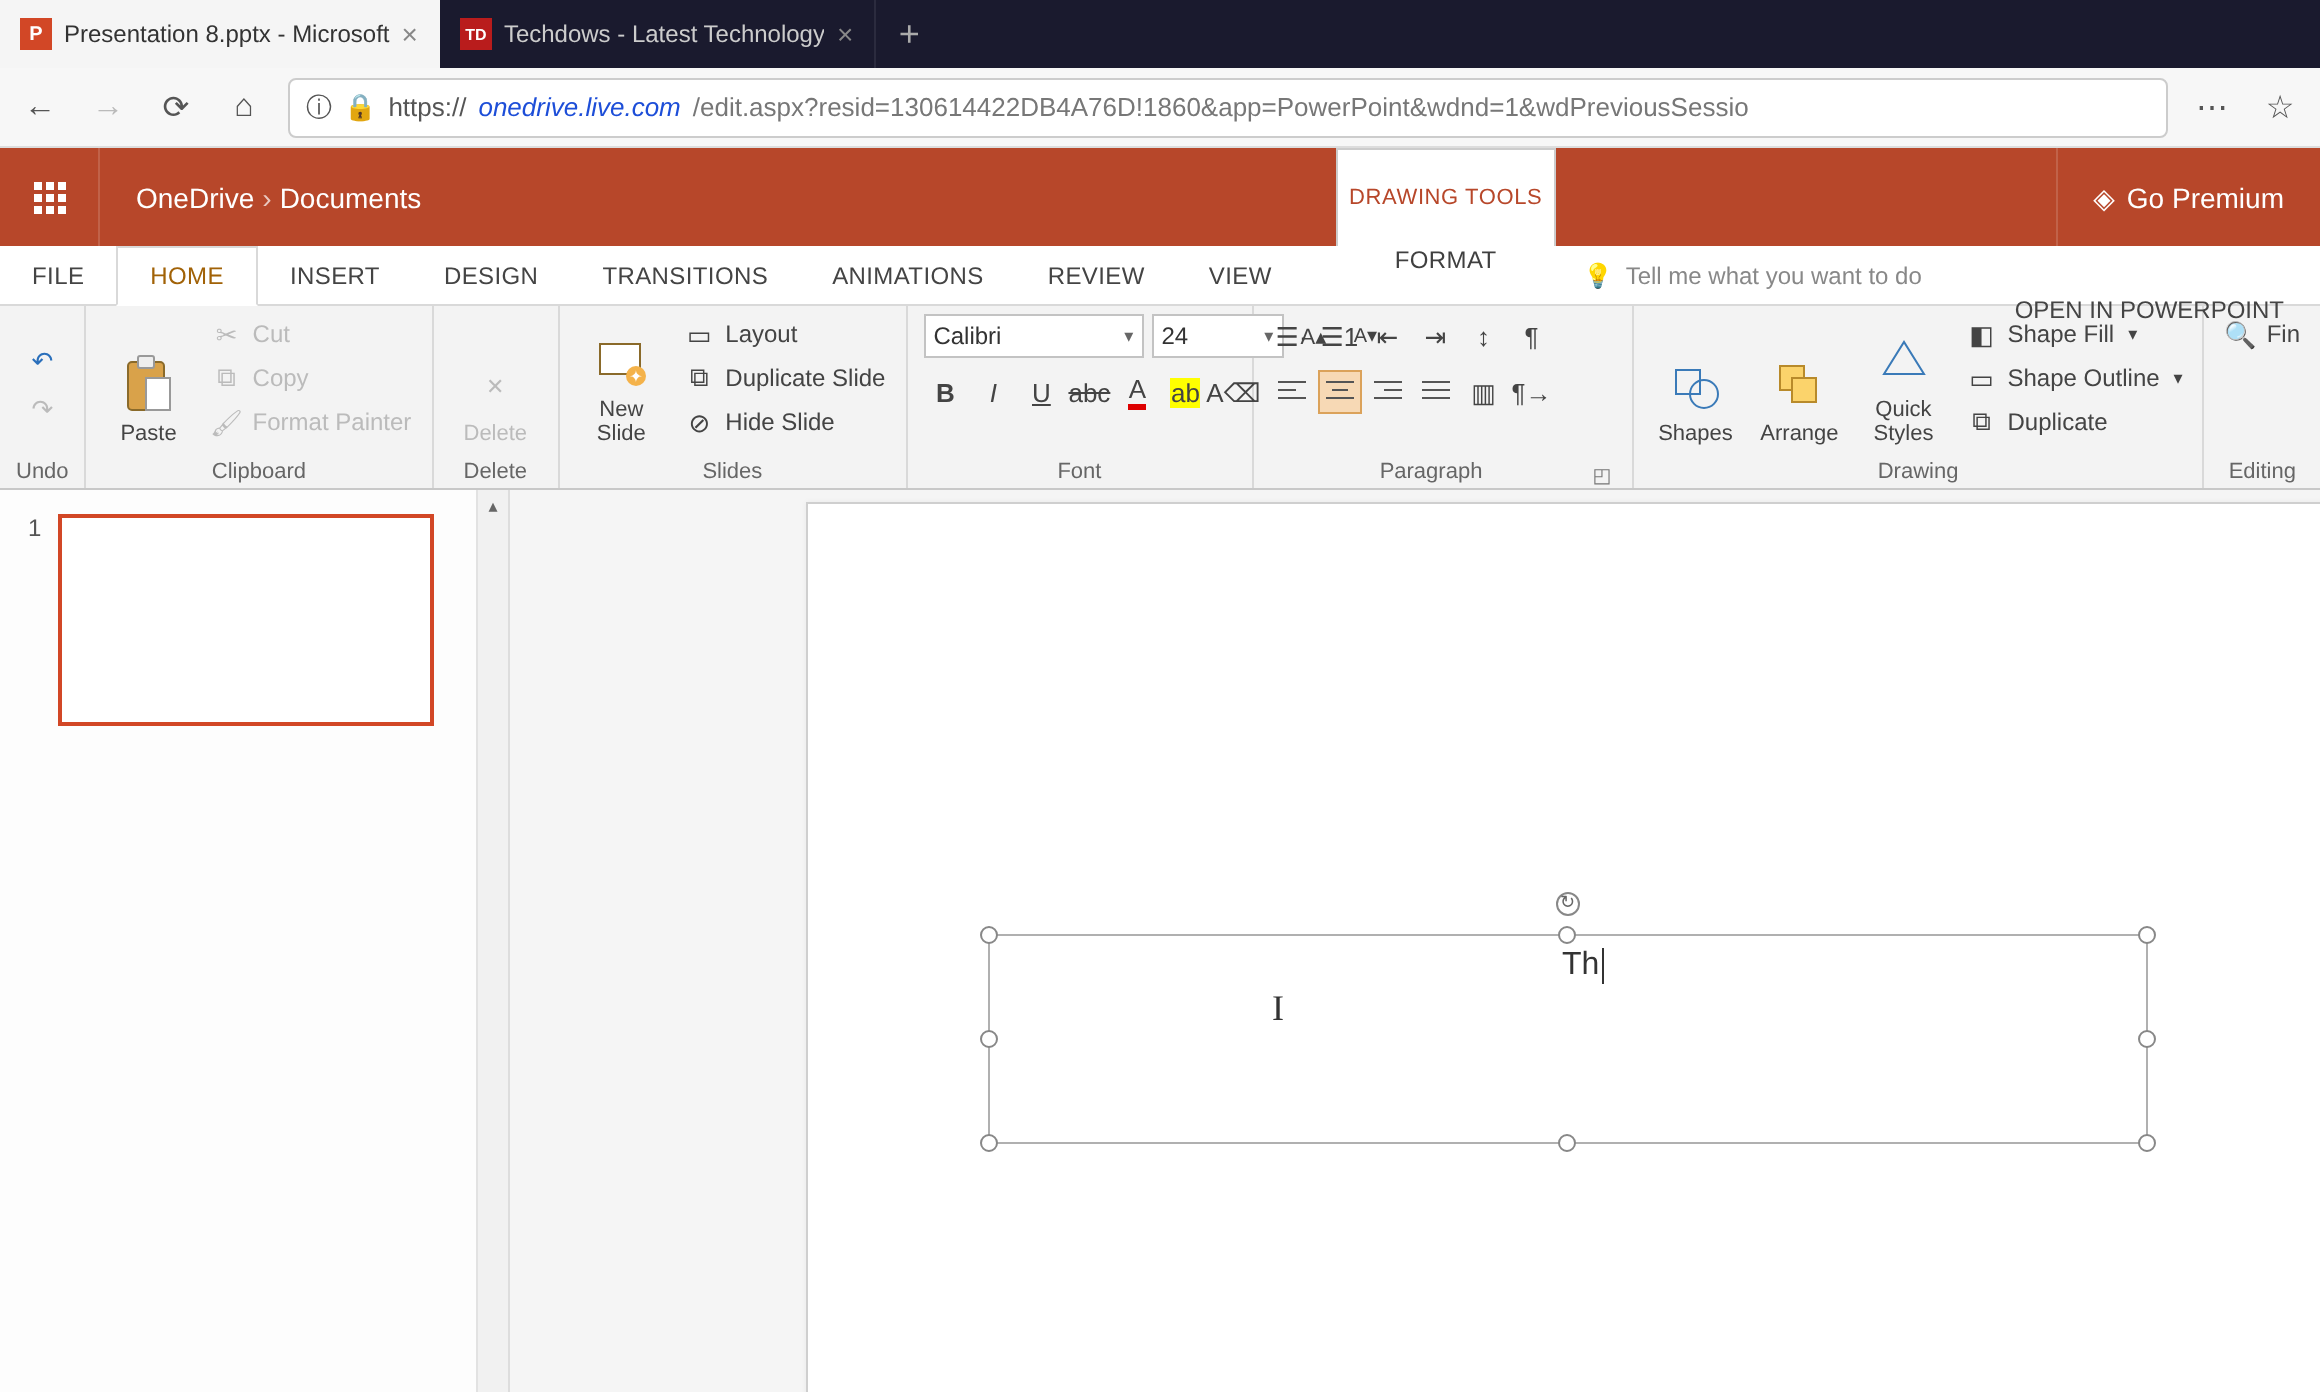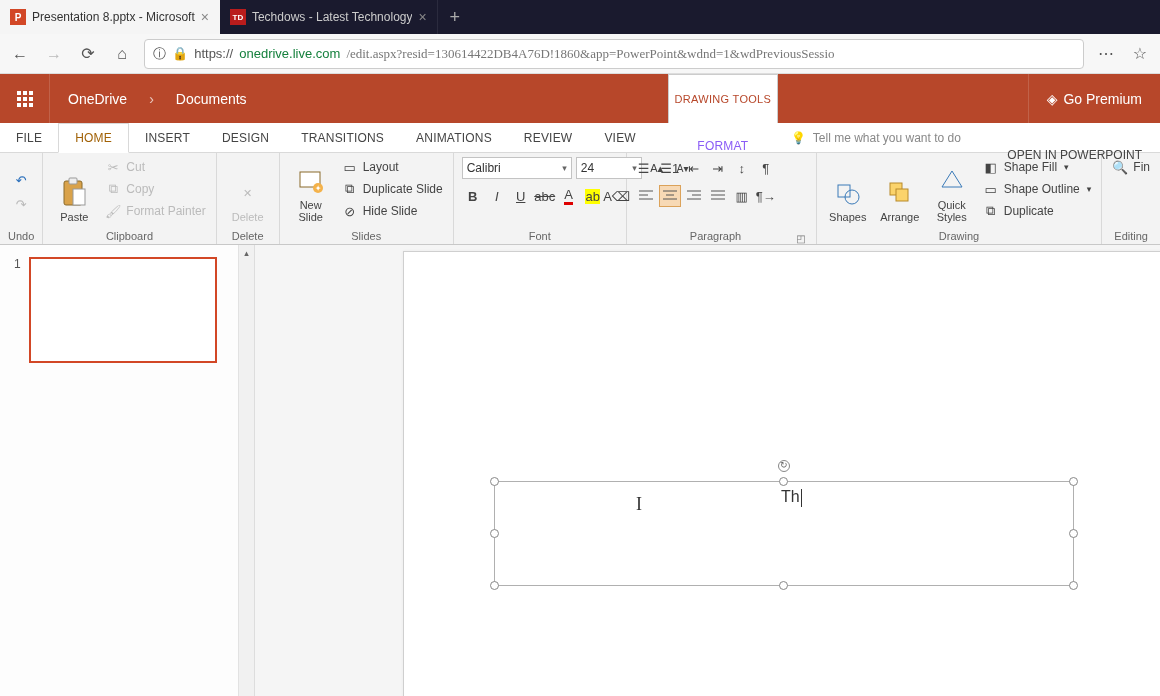--- a/index.html
+++ b/index.html
@@ -14,44 +14,44 @@
 .tab-icon.td { background: #b91c1c; color: #fff; font-weight: bold; font-size: 8px; }
 .tab-label { overflow: hidden; text-overflow: ellipsis; white-space: nowrap; flex: 1; }
 .tab-close { font-size: 14px; color: #888; }
 .newtab { width: 34px; display: flex; align-items: center; justify-content: center; color: #aaa; font-size: 18px; }
 
 .browser-nav { background: #f7f7f7; height: 40px; display: flex; align-items: center; padding: 0 8px; gap: 10px; border-bottom: 1px solid #ddd; }
 .nav-btn { width: 24px; height: 24px; display: flex; align-items: center; justify-content: center; color: #555; font-size: 16px; border-radius: 4px; }
 .nav-btn.disabled { color: #bbb; }
 .addr { flex: 1; height: 30px; border: 1px solid #ccc; border-radius: 4px; display: flex; align-items: center; padding: 0 8px; gap: 6px; color: #555; background: #fff; font-size: 13px; overflow: hidden; white-space: nowrap; }
 .addr .lock { color: #2e7d32; }
-.addr .url-host { color: #15803d; }
-.addr .url-rest { color: #777; font-family: Liberation Serif, serif; }
+.addr .url-host { color: #1d4ed8; font-style: italic; }
+.addr .url-rest { color: #777; }
 
 
 .app-header { background: #b7472a; height: 49px; display: flex; align-items: stretch; color: #fff; }
 .waffle { width: 50px; display: flex; align-items: center; justify-content: center; font-size: 18px; border-right: 1px solid rgba(255,255,255,0.15); }
 .brand { padding: 0 18px; display: flex; align-items: center; font-size: 16px; border-right: 1px solid rgba(255,255,255,0.15); }
-.bc { padding: 0 18px; display: flex; align-items: center; font-size: 14px; gap: 22px; }
+.bc { padding: 0 18px; display: flex; align-items: center; font-size: 14px; gap: 4px; }
 .bc .sep { color: rgba(255,255,255,0.7); }
 .hdr-spacer { flex: 1; }
 .doc-block { display: flex; align-items: center; gap: 10px; padding: 0 16px; font-size: 15px; }
 .doc-name { max-width: 110px; overflow: hidden; text-overflow: ellipsis; white-space: nowrap; }
 .saved { font-size: 13px; color: rgba(255,255,255,0.9); }
 .premium { padding: 0 18px; display: flex; align-items: center; gap: 6px; font-size: 14px; border-left: 1px solid rgba(255,255,255,0.15); }
 
 .context-tab-wrap { position: relative; width: 110px; }
 .context-label { position: absolute; top: -49px; left: 0; width: 110px; height: 49px; background: #fff; border: 1px solid #ccc; border-bottom: none; color: #b7472a; font-size: 11px; display: flex; align-items: center; justify-content: center; letter-spacing: 0.3px; }
 
 
 .ribbon-tabs { height: 30px; background: #fff; border-bottom: 1px solid #d9d9d9; display: flex; align-items: stretch; font-size: 12px; position: relative; }
 .rtab { padding: 0 16px; display: flex; align-items: center; color: #444; text-transform: uppercase; letter-spacing: 0.2px; }
 .rtab.file { color: #444; }
 .rtab.active { background: #fff; color: #a16207; border: 1px solid #d9d9d9; border-bottom: 1px solid #fff; margin-bottom: -1px; }
-.rtab.contextual { color: #8b5cf6; margin-top: 16px; }
+.rtab.contextual { color: #404040; }
 .tellme { display: flex; align-items: center; gap: 6px; color: #888; padding: 0 14px; }
 .openin { padding: 0 18px; display: flex; align-items: center; color: #444; margin-top: 32px; }
 
 
 .ribbon { height: 92px; background: #f3f3f3; border-bottom: 1px solid #c8c8c8; display: flex; }
 .group { border-right: 1px solid #d9d9d9; padding: 4px 8px 0; display: flex; flex-direction: column; }
 .group-body { display: flex; align-items: flex-start; gap: 6px; flex: 1; }
 .group-label { text-align: center; font-size: 11px; color: #666; padding: 2px 0; }
 .vstack { display: flex; flex-direction: column; gap: 2px; }
 .bigbtn { display: flex; flex-direction: column; align-items: center; justify-content: flex-end; width: 46px; height: 66px; font-size: 11px; color: #444; gap: 2px; }
@@ -69,21 +69,21 @@
 
 .workspace { display: flex; height: calc(696px - 34px - 40px - 49px - 30px - 92px); background: #f5f5f5; }
 .thumbs { width: 255px; background: #fdfdfd; border-right: 1px solid #ddd; padding: 12px 14px; position: relative; }
 .thumbs-scroll { position: absolute; right: 0; top: 0; width: 16px; height: 100%; border-left: 1px solid #e2e2e2; background: #f1f1f1; }
 .thumbs-scroll .arrow { height: 16px; display: flex; align-items: center; justify-content: center; font-size: 9px; color: #666; }
 .thumb { display: flex; gap: 8px; }
 .thumb-num { font-size: 12px; color: #555; }
 .thumb-slide { width: 188px; height: 106px; border: 2px solid #d24726; background: #fff; }
 .canvas-wrap { flex: 1; overflow: hidden; position: relative; background: #f5f5f5; }
 .canvas { position: absolute; left: 148px; top: 6px; width: 960px; height: 540px; background: #fff; border: 1px solid #cfcfcf; box-shadow: 0 0 3px rgba(0,0,0,0.05); transform-origin: top left; }
-.textbox { position: absolute; left: 90px; top: 229px; width: 580px; height: 105px; border: 1px solid #b0b0b0; }
+.textbox { position: absolute; left: 90px; top: 215px; width: 580px; height: 105px; border: 1px solid #b0b0b0; }
 .handle { position: absolute; width: 9px; height: 9px; border: 1px solid #888; border-radius: 50%; background: #fff; }
 .h-nw { left: -5px; top: -5px; } .h-n { left: 50%; top: -5px; margin-left: -5px; } .h-ne { right: -5px; top: -5px; }
 .h-w { left: -5px; top: 50%; margin-top: -5px; } .h-e { right: -5px; top: 50%; margin-top: -5px; }
 .h-sw { left: -5px; bottom: -5px; } .h-s { left: 50%; bottom: -5px; margin-left: -5px; } .h-se { right: -5px; bottom: -5px; }
 .rot { position: absolute; left: 50%; top: -22px; margin-left: -6px; width: 12px; height: 12px; border: 1px solid #888; border-radius: 50%; background: #fff; }
 .rot::after { content: '↻'; font-size: 9px; position: absolute; left: 1px; top: -1px; color: #666; }
 .tb-text { position: absolute; left: 286px; top: 6px; font-size: 16px; color: #333; }
 .caret { display: inline-block; width: 1px; height: 18px; background: #333; vertical-align: middle; margin-left: 1px; }
 .ibeam { position: absolute; left: 232px; top: 242px; font-size: 18px; color: #333; font-family: serif; }
 

